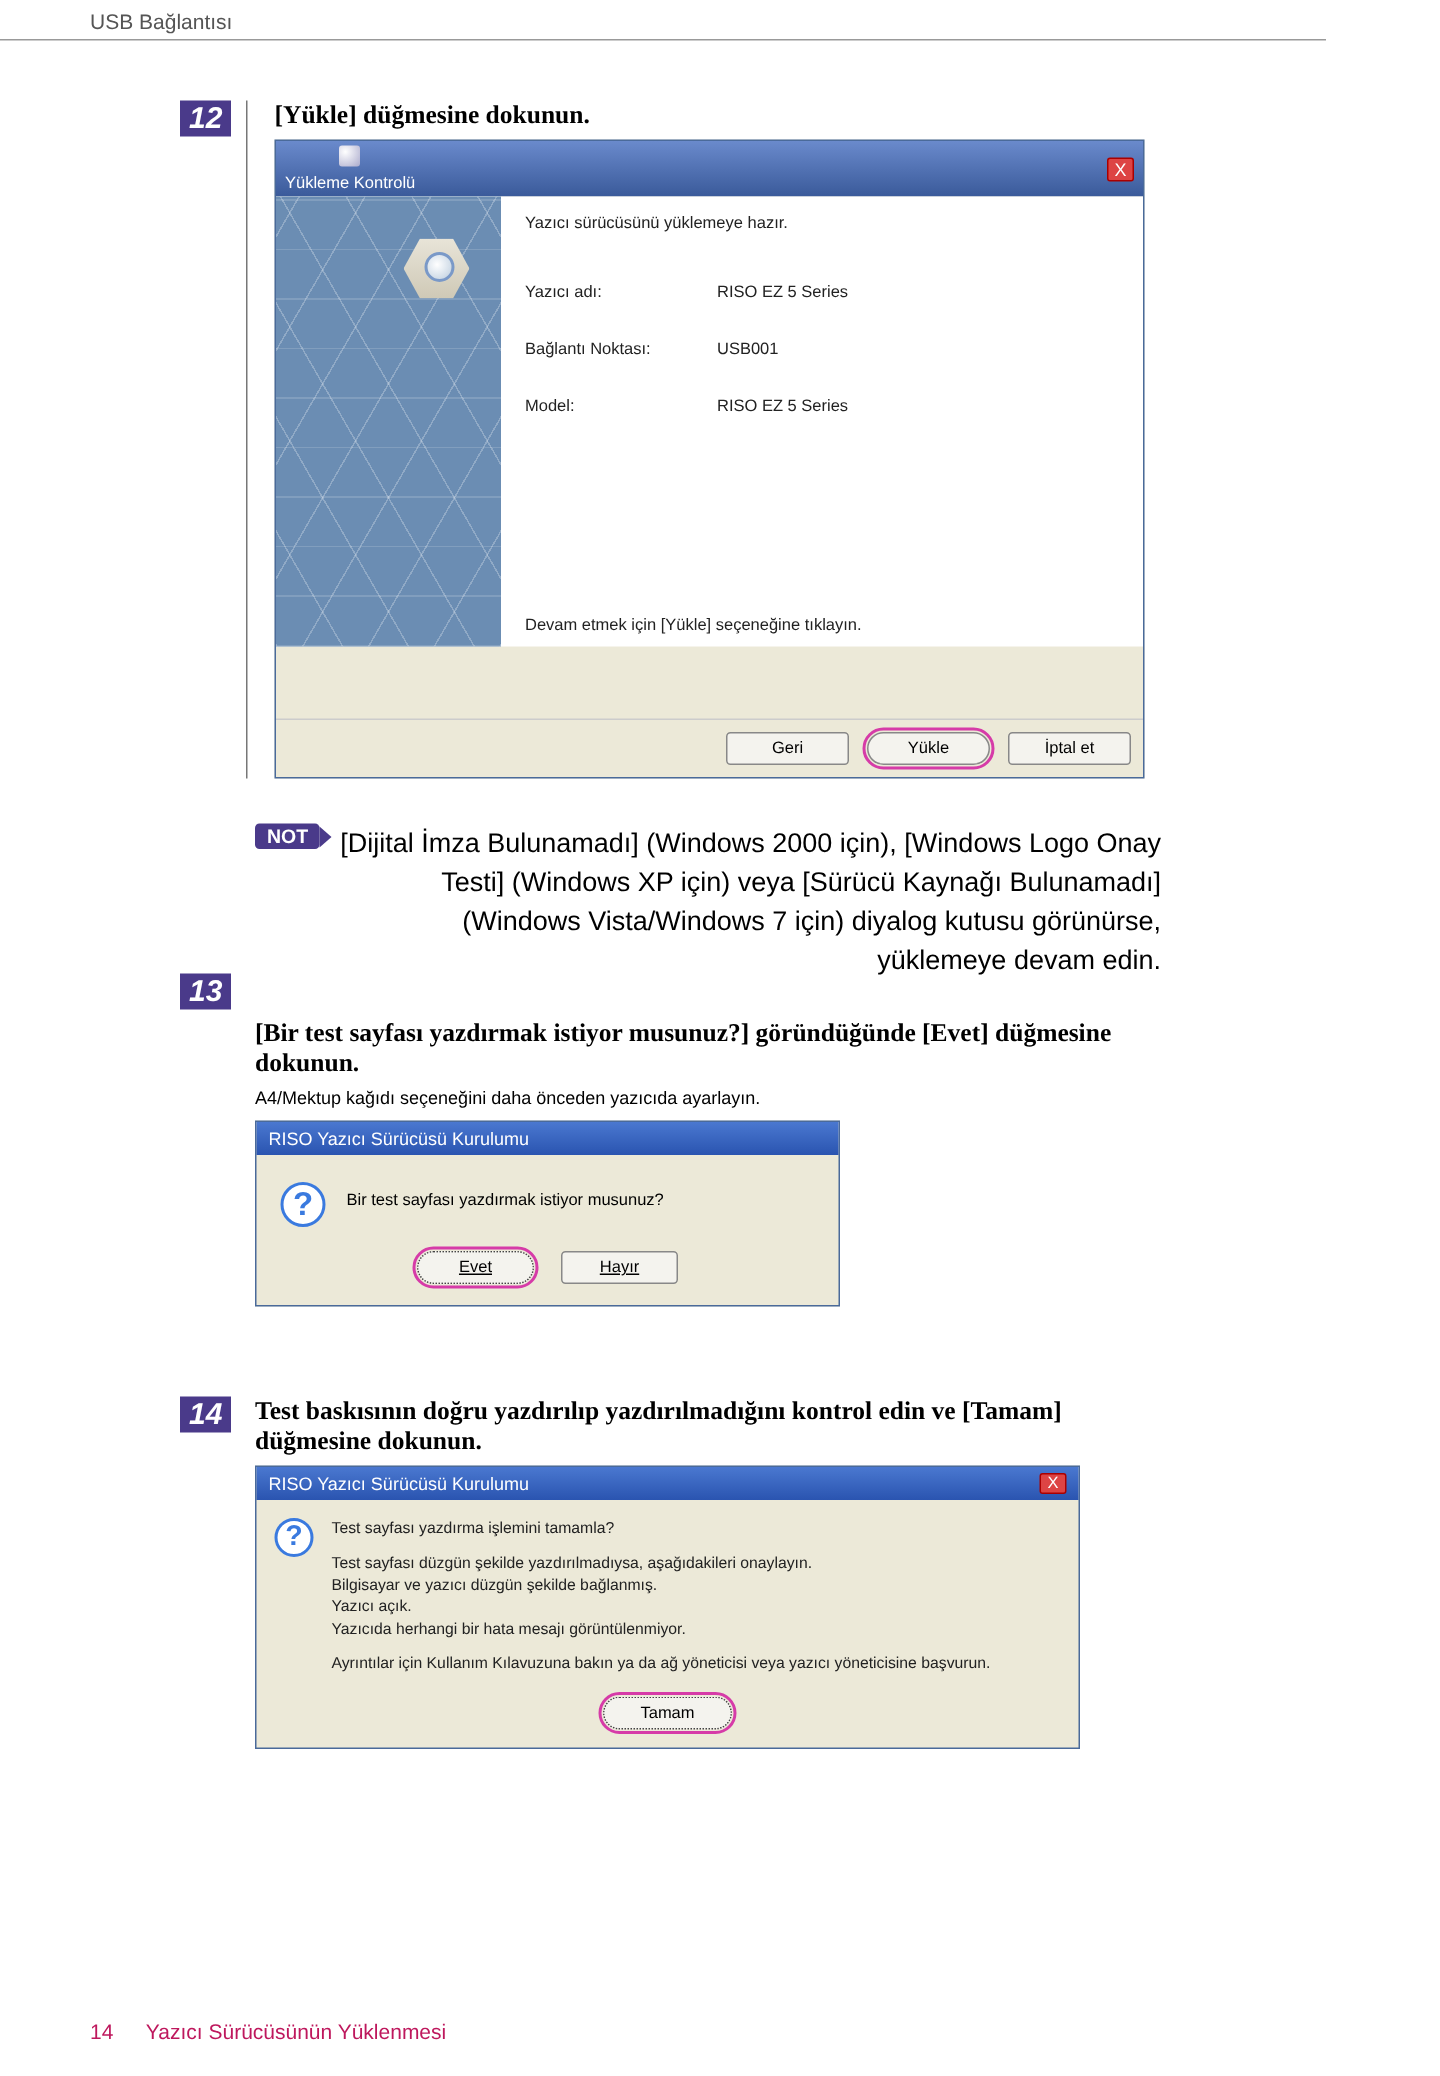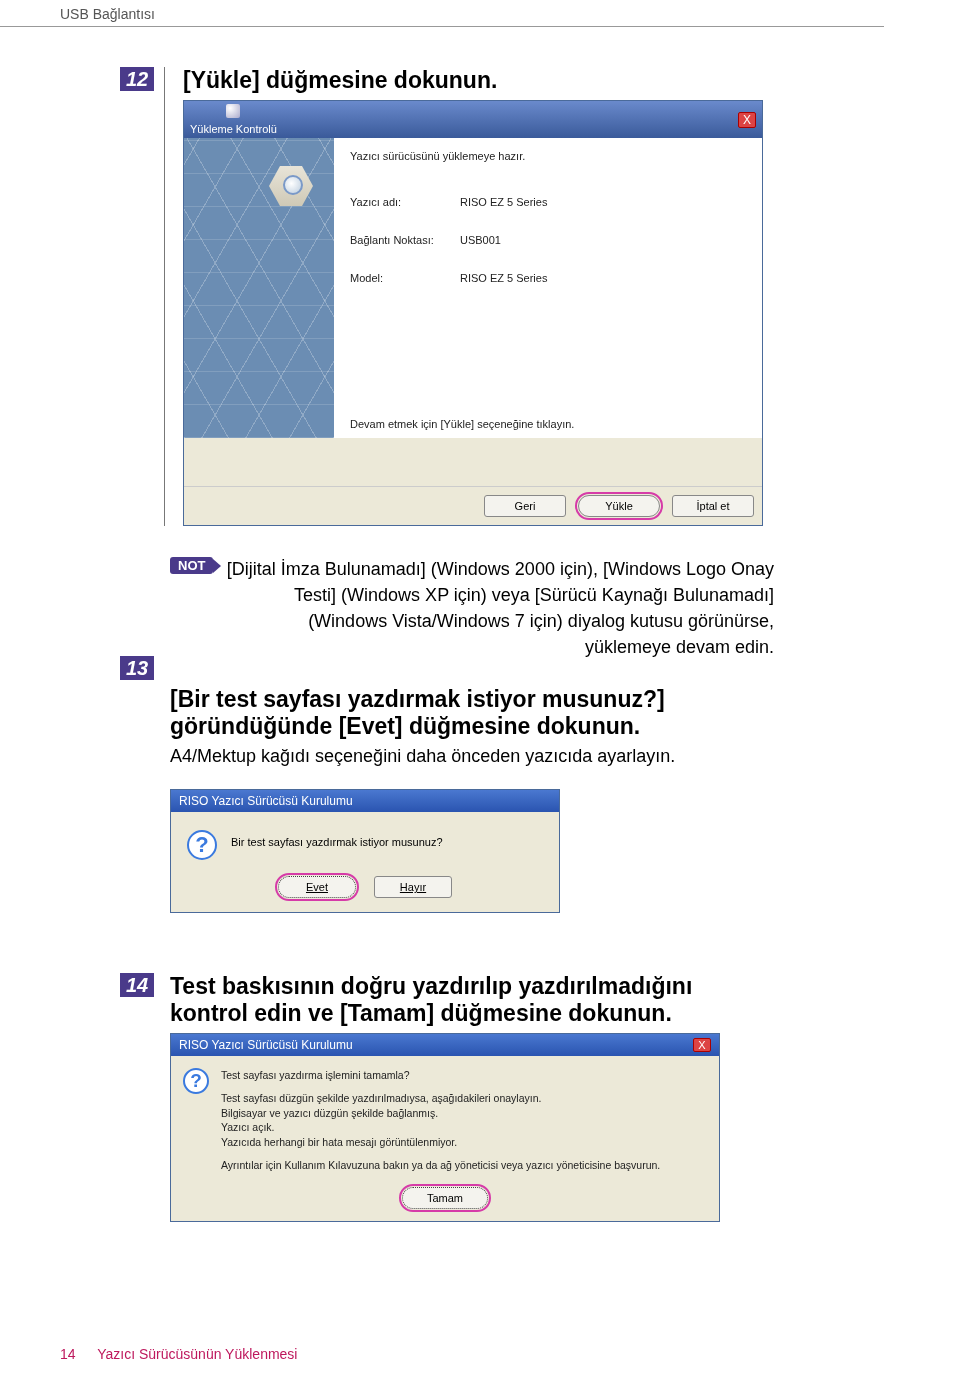--- a/index.html
+++ b/index.html
@@ -39,27 +39,28 @@
     font-weight: bold;
     font-style: italic;
     font-size: 20px;
     padding: 2px 6px;
     line-height: 1;
   }
   .step-body {
     flex: 1;
   }
   .step-title {
-    font-size: 23px;
+    font-size: 17px;
     font-weight: bold;
     margin-bottom: 6px;
+    font-family: Liberation Serif, serif;
   }
   .step-sub {
-    font-size: 18px;
-    margin-bottom: 22px;
+    font-size: 12px;
+    margin-bottom: 8px;
   }
 
   
   .dialog1 {
     width: 580px;
     border: 1px solid #4a6a9a;
     font-size: 11px;
     background: #ece9d8;
   }
   .dlg-titlebar {
@@ -119,21 +120,21 @@
     border:2px solid #7a99c8; border-radius:50%;
     background: radial-gradient(circle at 40% 40%, #fff, #bcd);
   }
   .dlg-main {
     flex: 1;
     padding: 12px 16px 60px 16px;
     font-size: 11px;
     color: #222;
     position: relative;
   }
-  .dlg-main .row { display: flex; margin: 6px 0; }
+  .dlg-main .row { display: flex; margin: 6px 0; gap: 18px; }
   .dlg-main .row .lbl { width: 110px; }
   .dlg-footer-line {
     position: absolute;
     bottom: 8px; left: 16px;
     font-size: 11px;
   }
   .dlg-buttons {
     background: #ece9d8;
     border-top: 1px solid #ccc;
     padding: 8px;

